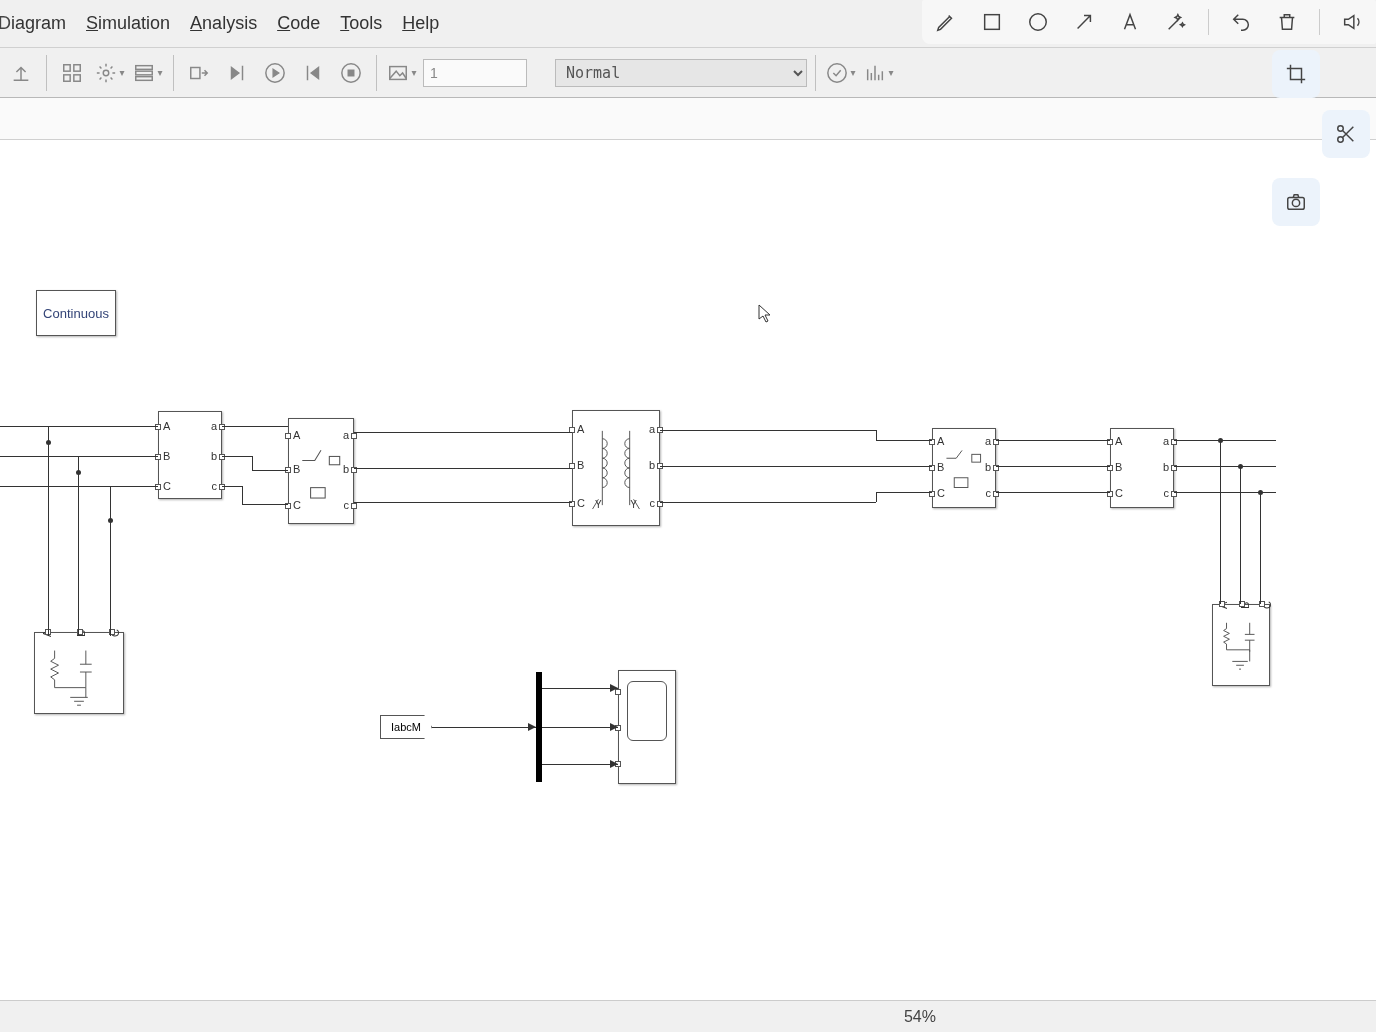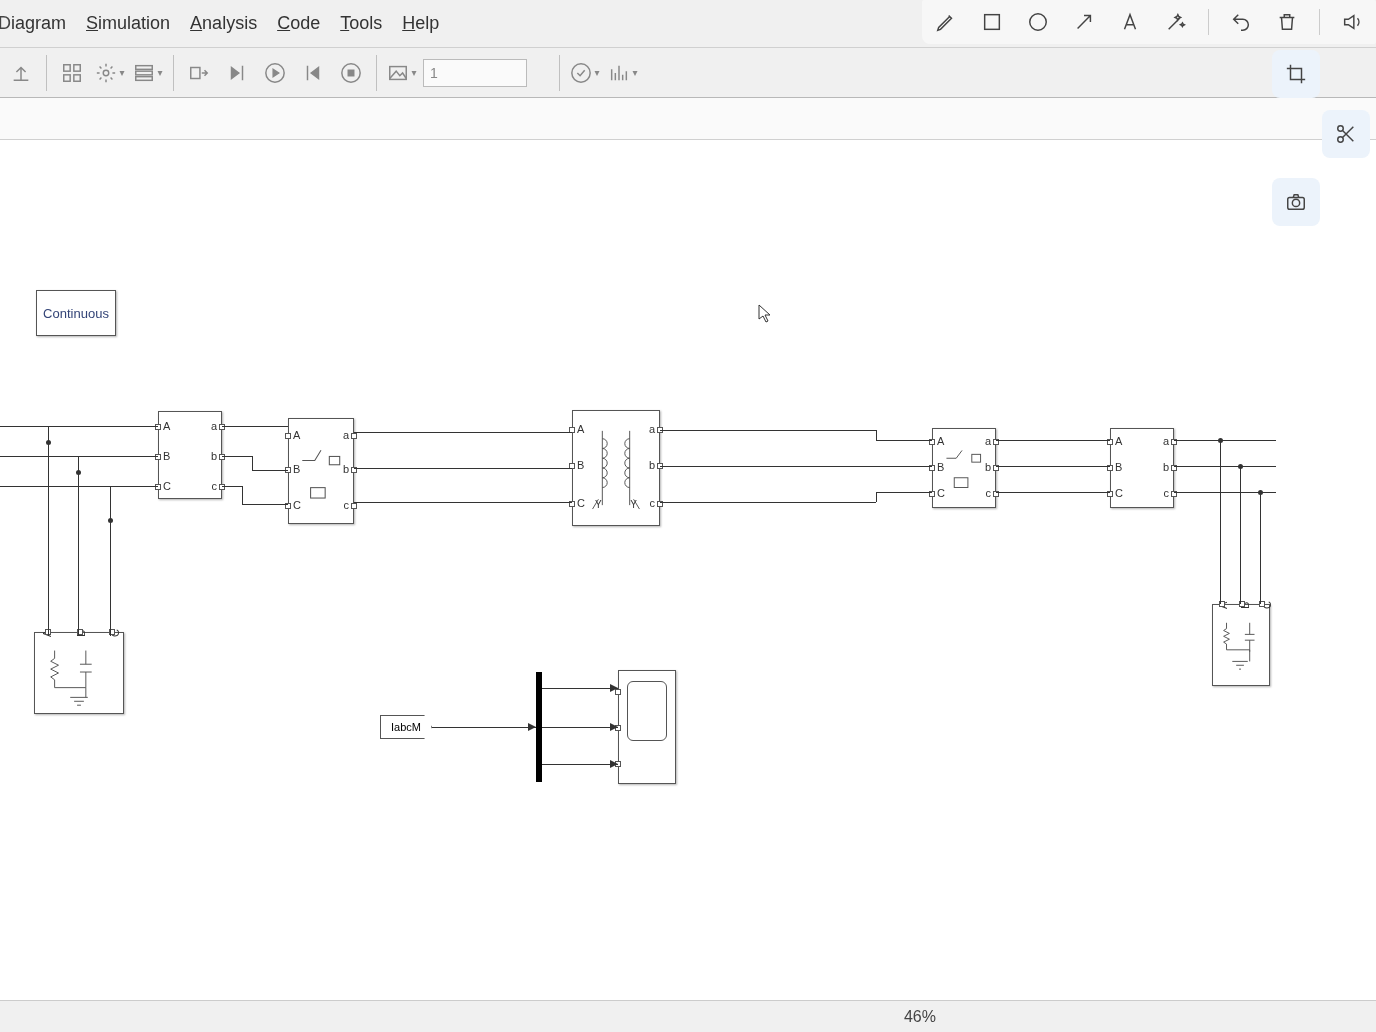--- a/index.html
+++ b/index.html
@@ -215,20 +215,23 @@
     </div>
   <div class="sep"></div>
   <div class="tbtn dd">
       <svg class="icon" viewBox="0 0 24 24">
         <rect x="3" y="5" width="18" height="14"></rect>
         <path d="M3 18l7-8 4 5 3-3 4 6"></path>
       </svg>
     </div>
   <input type="text" value="1" style="">
   <div style="width:20px"></div>
+  <select class="mode">
+    <option>Normal</option>
+  </select>
   <div class="sep"></div>
   <div class="tbtn dd">
       <svg class="icon" viewBox="0 0 24 24">
         <circle cx="12" cy="12" r="10"></circle>
         <path d="M8 12l3 3 5-6"></path>
       </svg>
     </div>
   <div class="tbtn dd">
       <svg class="icon" viewBox="0 0 24 24">
         <path d="M4 20V8M8 20v-8M12 20V4M16 20v-6M20 20v-10"></path>
@@ -505,14 +508,14 @@
   <div class="sbtn" style="margin-top:8px;">
       <svg class="icon" viewBox="0 0 24 24">
         <rect x="3" y="7" width="18" height="13" rx="2"></rect>
         <circle cx="12" cy="13" r="4"></circle>
         <path d="M9 7l1-3h4l1 3"></path>
       </svg>
     </div>
 </div>
 
 <div class="statusbar">
-  <span>46%</span>
+  <span>54%</span>
 </div>
 
 </body></html>

